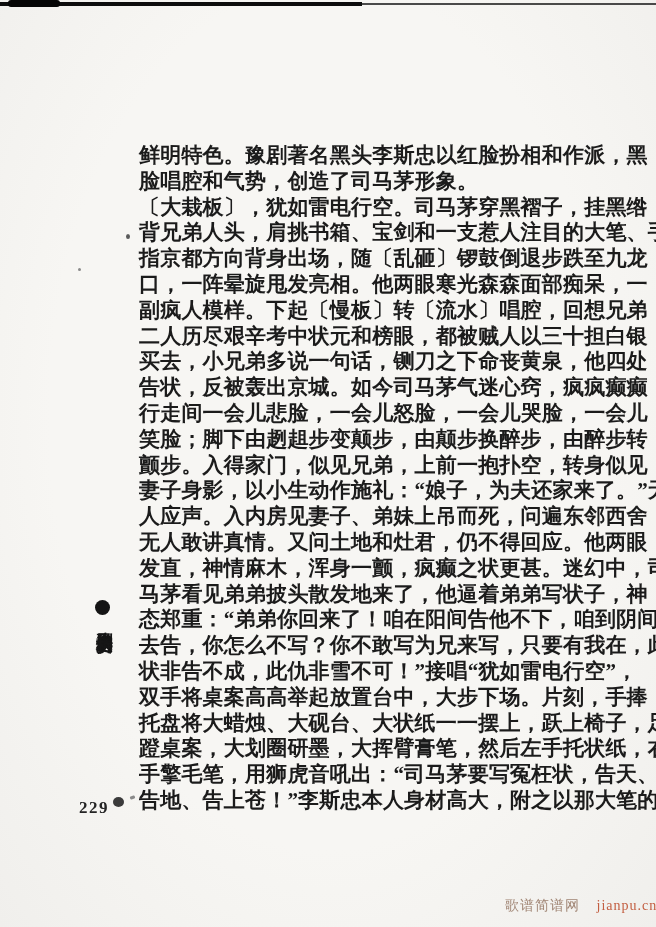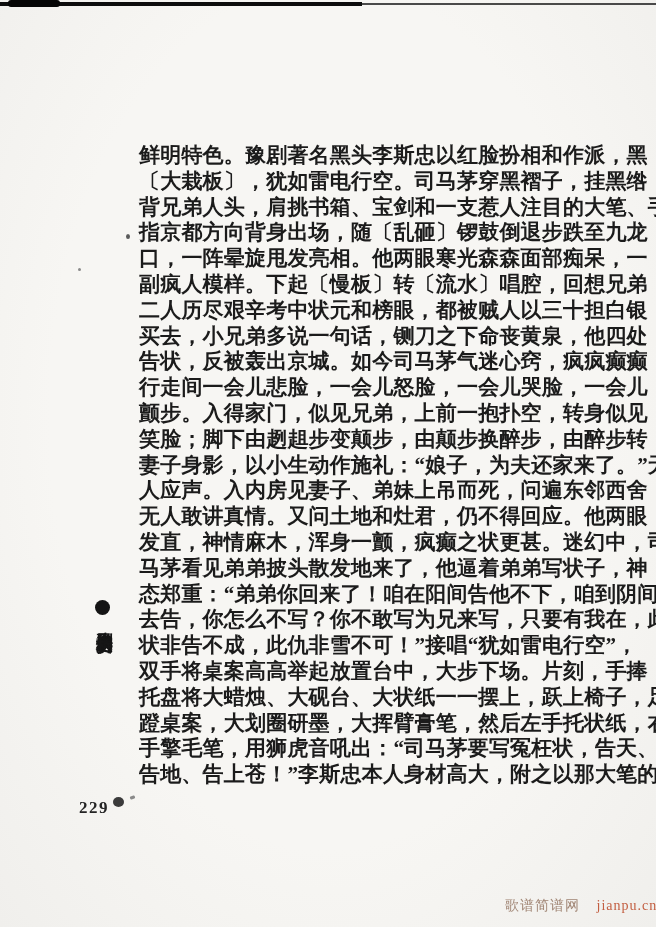--- a/index.html
+++ b/index.html
@@ -68,31 +68,32 @@
 </style>
 </head>
 <body>
 
 <div class="scan-line"></div>
 <div class="scan-line-left"></div>
 <div class="scan-blob"></div>
 
 <div class="text-block">
     <div class="tline">鲜明特色。豫剧著名黑头李斯忠以红脸扮相和作派，黑</div>
+    <div class="tline short">脸唱腔和气势，创造了司马茅形象。</div>
     <div class="tline">〔大栽板〕，犹如雷电行空。司马茅穿黑褶子，挂黑绺，身</div>
     <div class="tline">背兄弟人头，肩挑书箱、宝剑和一支惹人注目的大笔、手</div>
     <div class="tline">指京都方向背身出场，随〔乱砸〕锣鼓倒退步跌至九龙</div>
     <div class="tline">口，一阵晕旋甩发亮相。他两眼寒光森森面部痴呆，一</div>
     <div class="tline">副疯人模样。下起〔慢板〕转〔流水〕唱腔，回想兄弟</div>
     <div class="tline">二人历尽艰辛考中状元和榜眼，都被贼人以三十担白银</div>
     <div class="tline">买去，小兄弟多说一句话，铡刀之下命丧黄泉，他四处</div>
     <div class="tline">告状，反被轰出京城。如今司马茅气迷心窍，疯疯癫癫，</div>
     <div class="tline">行走间一会儿悲脸，一会儿怒脸，一会儿哭脸，一会儿</div>
+    <div class="tline">笑脸；脚下由趔趄步变颠步，由颠步换醉步，由醉步转</div>
     <div class="tline">颤步。入得家门，似见兄弟，上前一抱扑空，转身似见</div>
-    <div class="tline">笑脸；脚下由趔趄步变颠步，由颠步换醉步，由醉步转</div>
     <div class="tline">妻子身影，以小生动作施礼：“娘子，为夫还家来了。”无</div>
     <div class="tline">人应声。入内房见妻子、弟妹上吊而死，问遍东邻西舍，</div>
     <div class="tline">无人敢讲真情。又问土地和灶君，仍不得回应。他两眼</div>
     <div class="tline">发直，神情麻木，浑身一颤，疯癫之状更甚。迷幻中，司</div>
     <div class="tline">马茅看见弟弟披头散发地来了，他逼着弟弟写状子，神</div>
     <div class="tline">态郑重：“弟弟你回来了！咱在阳间告他不下，咱到阴间</div>
     <div class="tline">去告，你怎么不写？你不敢写为兄来写，只要有我在，此</div>
     <div class="tline">状非告不成，此仇非雪不可！”接唱“犹如雷电行空”，</div>
     <div class="tline">双手将桌案高高举起放置台中，大步下场。片刻，手捧</div>
     <div class="tline">托盘将大蜡烛、大砚台、大状纸一一摆上，跃上椅子，足</div>

